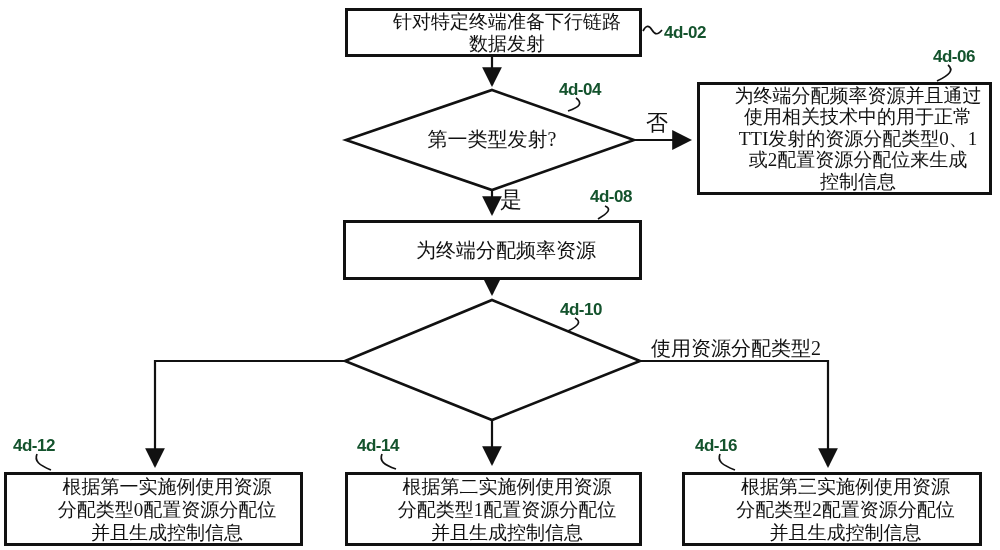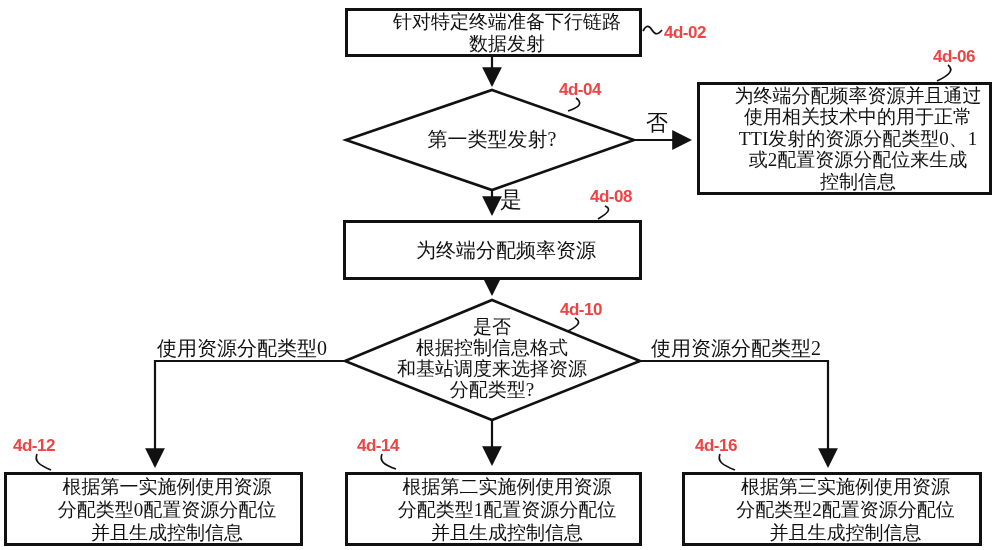--- a/index.html
+++ b/index.html
@@ -41,21 +41,21 @@
     white-space: pre-line;
     font-size: 19px;
     line-height: 21px;
   }
   .ref-label {
     position: absolute;
     font-family: "Liberation Sans", sans-serif;
     font-weight: 700;
     font-size: 17px;
     letter-spacing: -0.5px;
-    color: #ef4444;
+    color: #14532d;
     white-space: nowrap;
   }
   .edge-label {
     position: absolute;
     font-size: 20px;
     color: #111111;
     white-space: nowrap;
   }
   .edge-label.big {
     font-size: 22px;
@@ -113,32 +113,27 @@
   <div class="node-box" style="left:345px; top:472px; width:297px; height:74px; line-height:23px;">根据第二实施例使用资源
 分配类型1配置资源分配位
 并且生成控制信息</div>
 
   <div class="node-box" style="left:682px; top:472px; width:300px; height:74px; line-height:23px;">根据第三实施例使用资源
 分配类型2配置资源分配位
 并且生成控制信息</div>
 
   <div class="diamond-text" style="left:372px; top:129px; width:240px; font-size:20px;">第一类型发射?</div>
 
-  <div class="diamond-text" style="left:377px; top:316px; width:230px;">是否
-根据控制信息格式
-和基站调度来选择资源
-分配类型?</div>
 
   <div class="ref-label" style="left:664px; top:23px;">4d-02</div>
   <div class="ref-label" style="left:559px; top:80px;">4d-04</div>
   <div class="ref-label" style="left:933px; top:47px;">4d-06</div>
   <div class="ref-label" style="left:590px; top:187px;">4d-08</div>
   <div class="ref-label" style="left:560px; top:300px;">4d-10</div>
   <div class="ref-label" style="left:13px; top:436px;">4d-12</div>
   <div class="ref-label" style="left:357px; top:436px;">4d-14</div>
   <div class="ref-label" style="left:695px; top:436px;">4d-16</div>
 
   <div class="edge-label big" style="left:646px; top:108px;">否</div>
   <div class="edge-label big" style="left:500px; top:185px;">是</div>
-  <div class="edge-label center" style="left:148px; top:335px; width:188px;">使用资源分配类型0</div>
   <div class="edge-label center" style="left:642px; top:335px; width:188px;">使用资源分配类型2</div>
 
 </div>
 
 </body></html>

